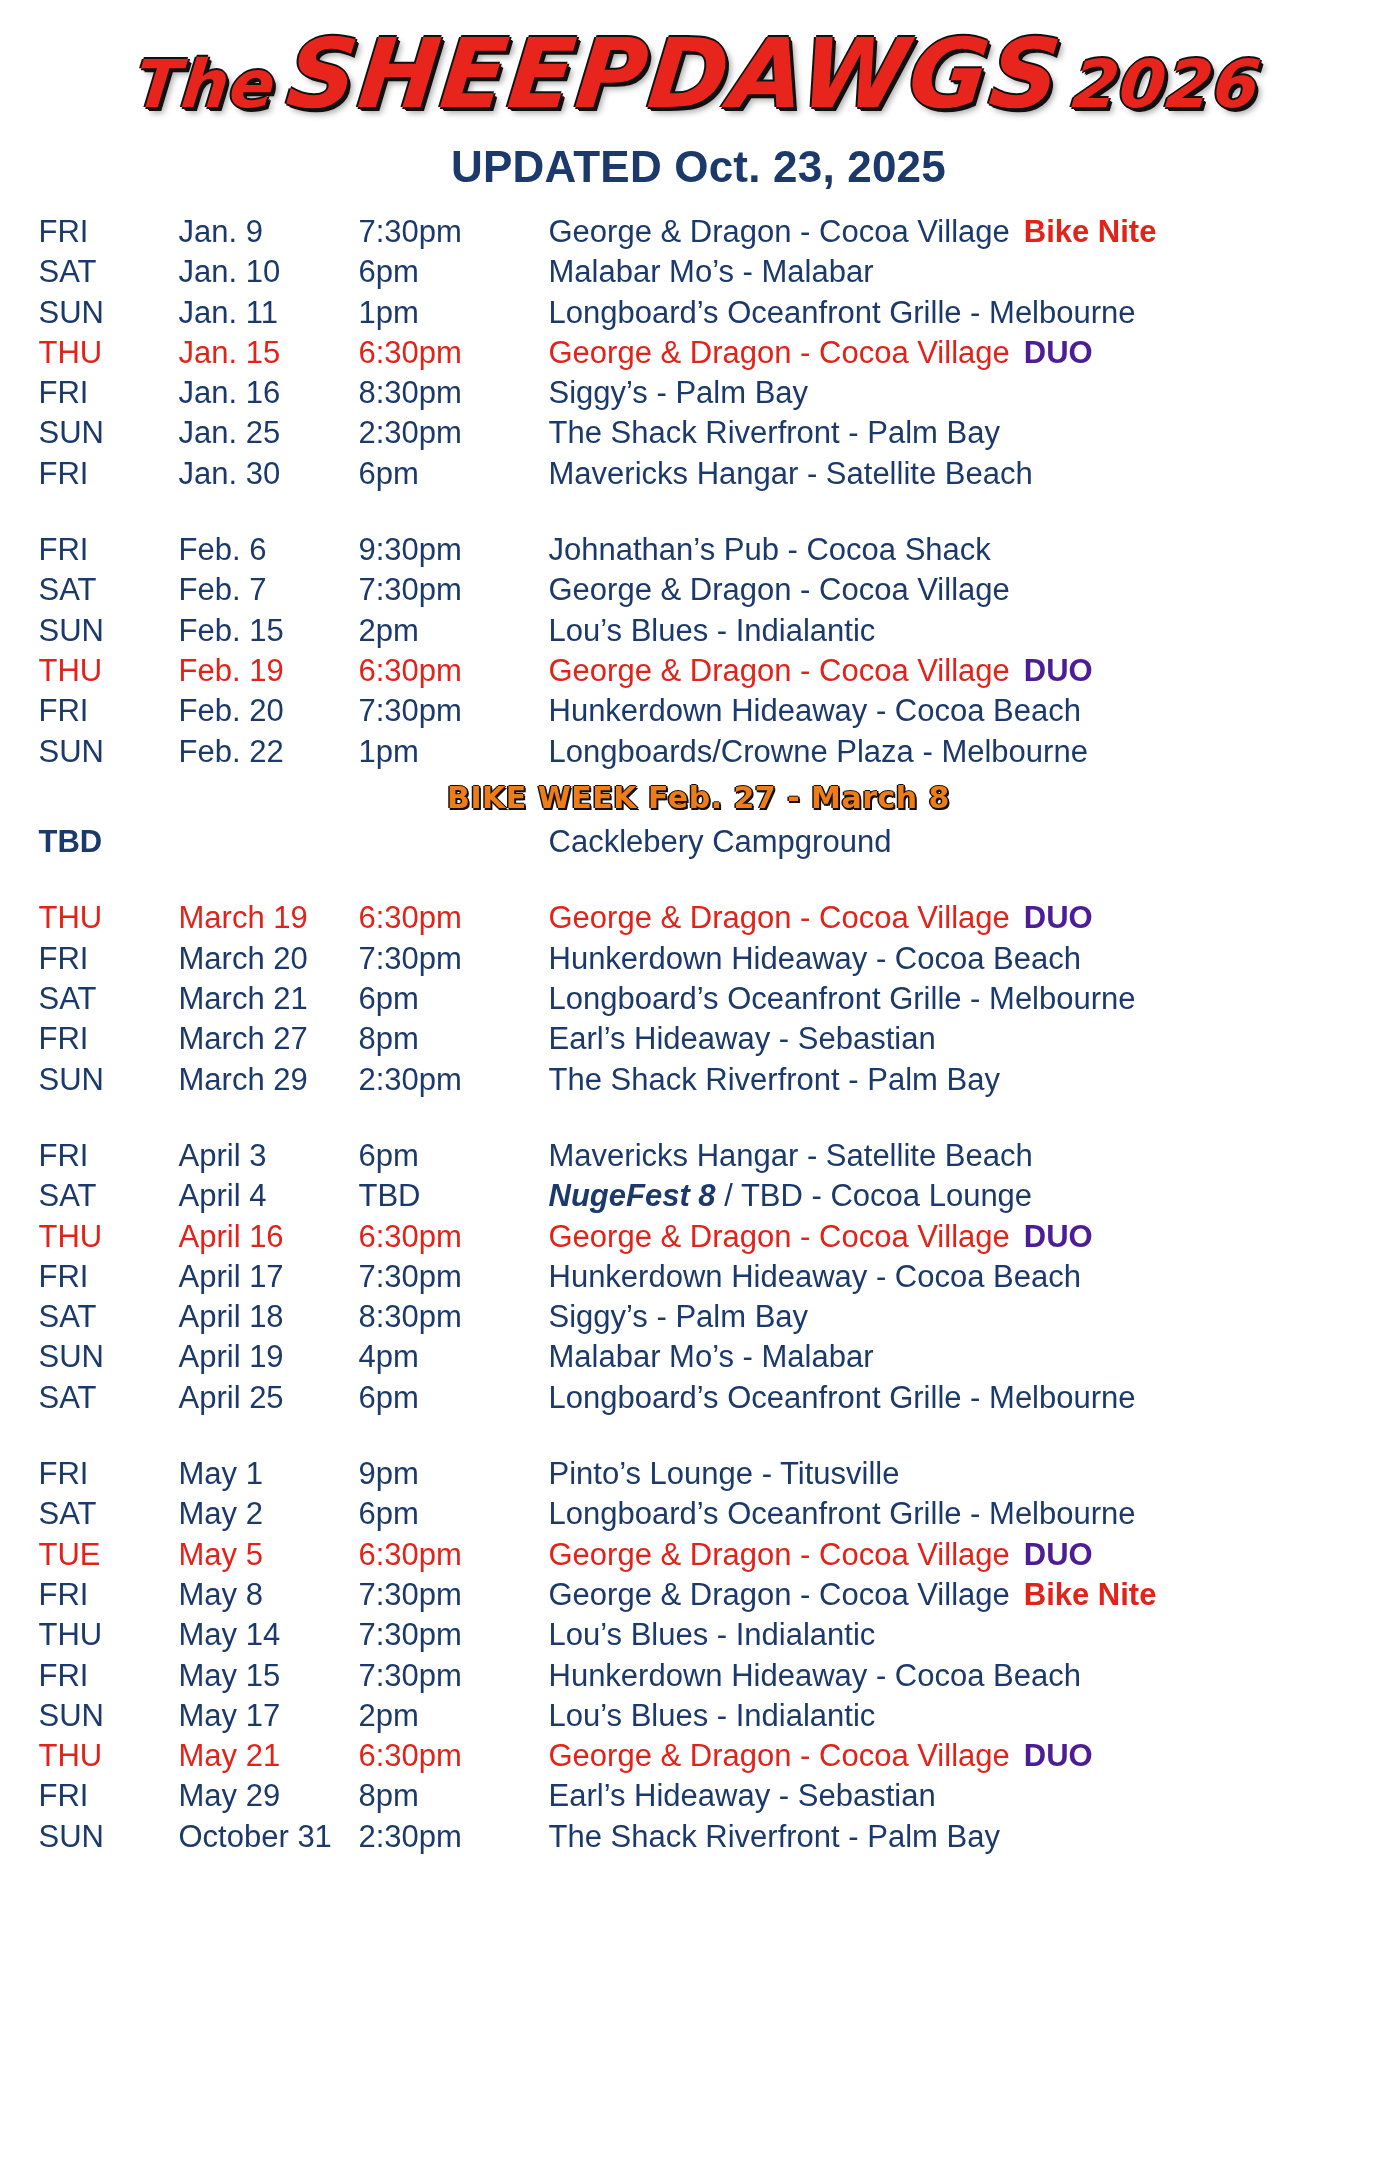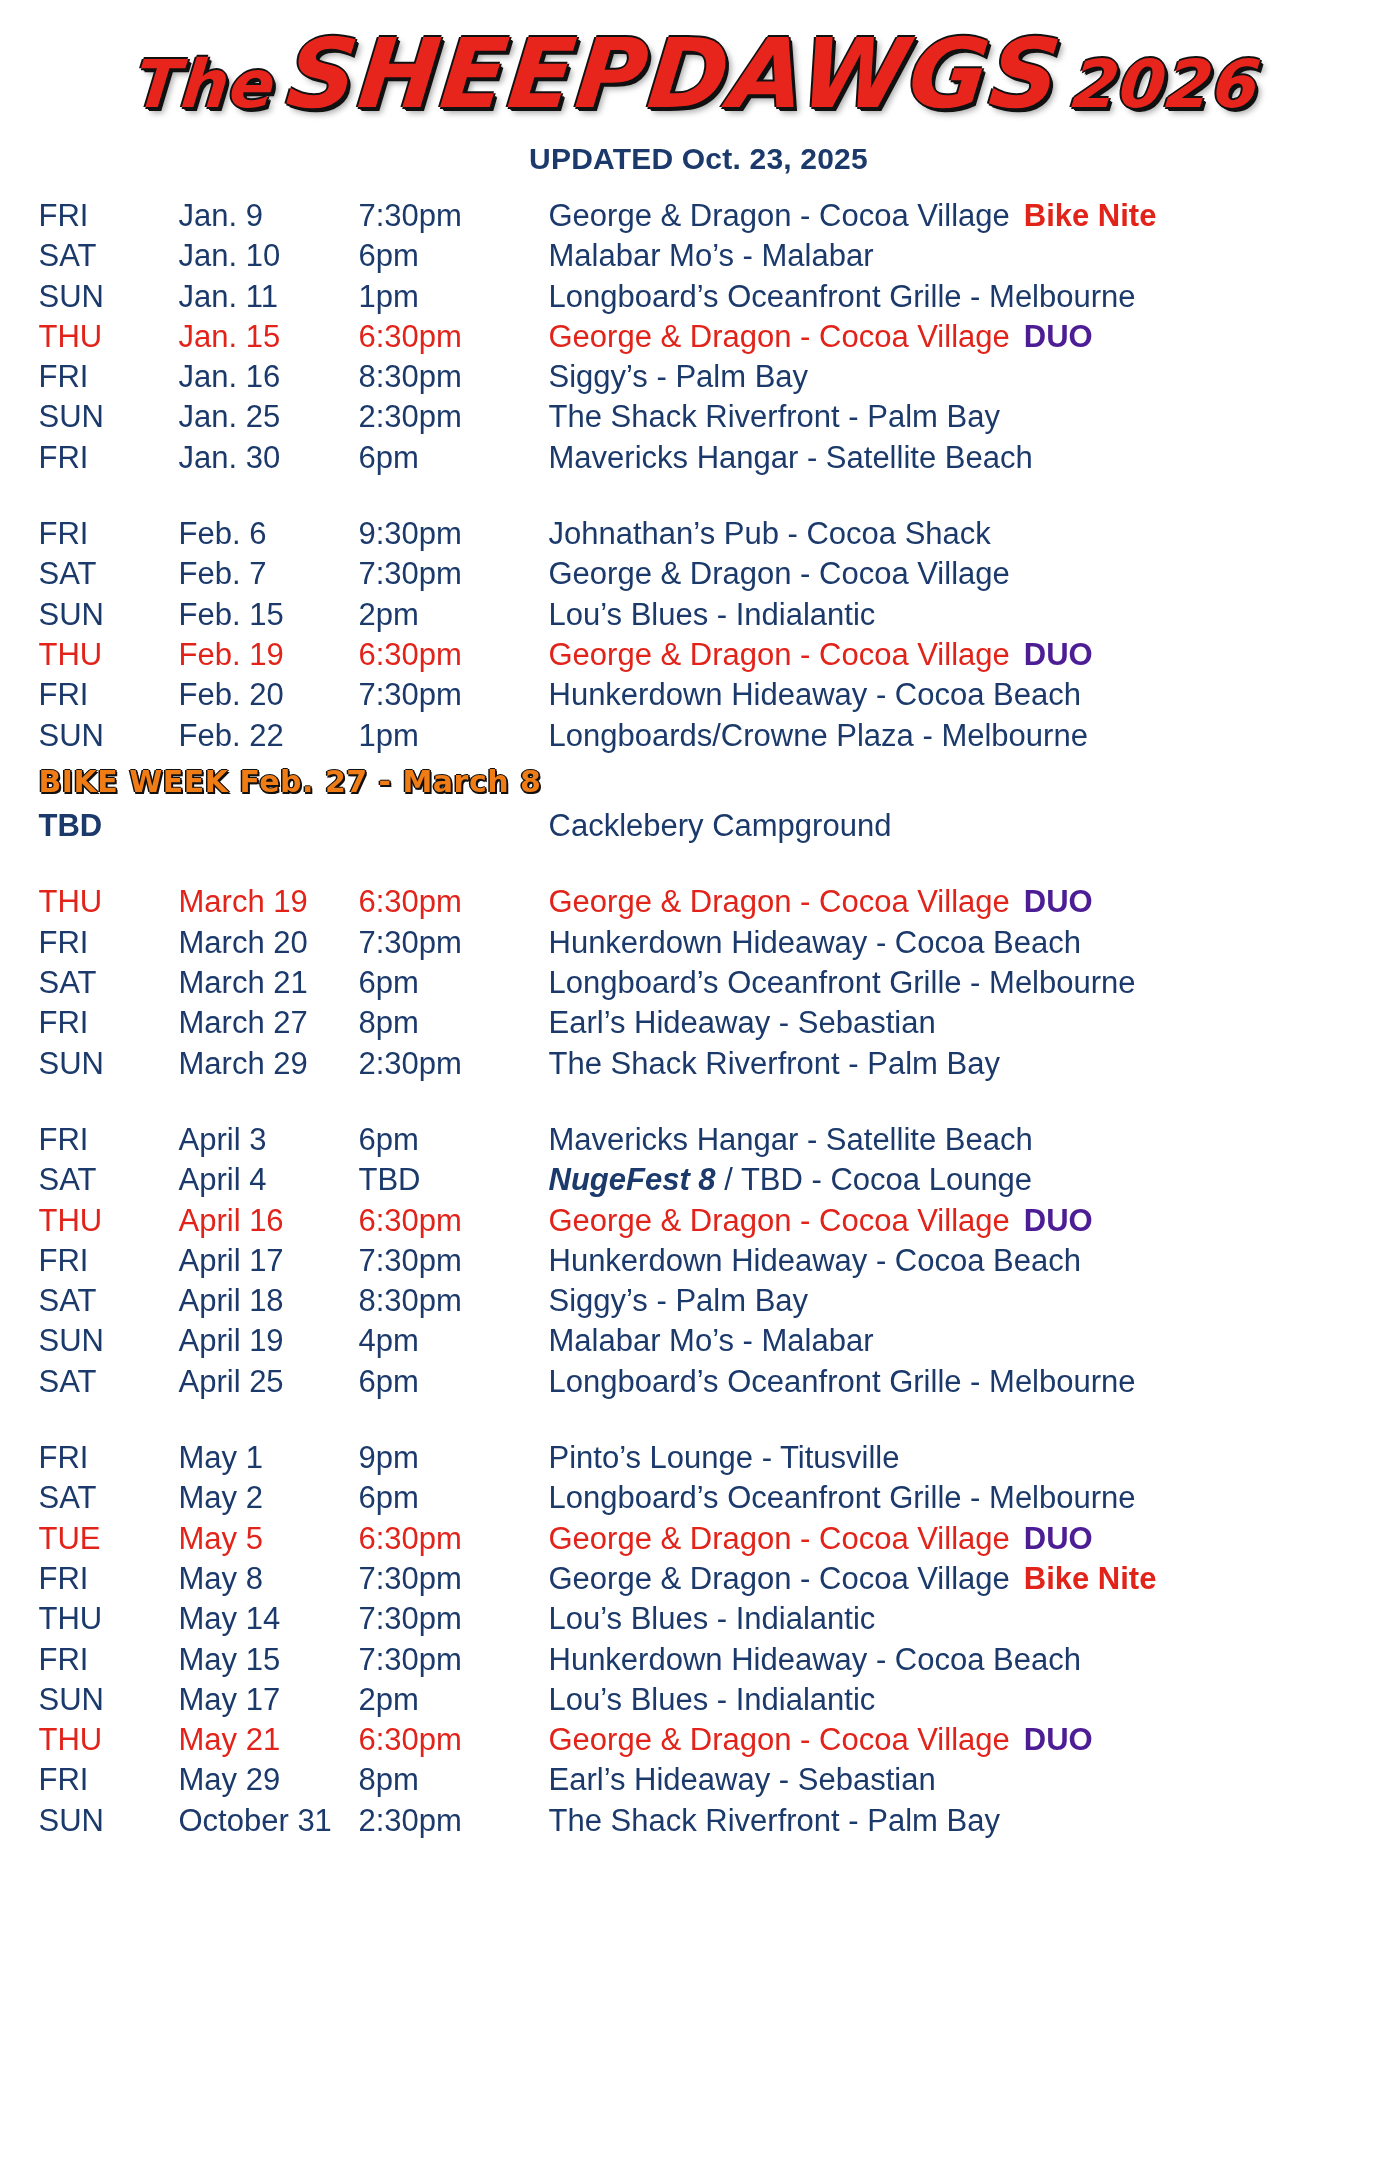--- a/index.html
+++ b/index.html
@@ -53,21 +53,21 @@
     transform: skewX(-6deg);
   }
   .banner .w-year {
     font-size: 66px;
     transform: skewX(-6deg);
     margin-left: 12px;
   }
 
   .updated {
     text-align: center;
-    font-size: 30px;
+    font-size: 44px;
     font-weight: 700;
     color: #1b3a6b;
     margin: 10px 0 20px 0;
     letter-spacing: 0.2px;
   }
 
   
   .schedule {
     margin: 0 auto;
     width: 1320px;
@@ -99,21 +99,21 @@
   }
   .nugefest {
     font-style: italic;
     font-weight: 700;
     color: #1b3a6b;
   }
 
   .spacer td { height: 36px; }
 
   .bikeweek-row td {
-    text-align: left;
+    text-align: center;
     padding-top: 6px;
     padding-bottom: 4px;
   }
   .bikeweek {
     display: inline-block;
     font-family: "DejaVu Sans", sans-serif;
     font-weight: 700;
     font-size: 30px;
     color: #f07c16;
     letter-spacing: 0.5px;

